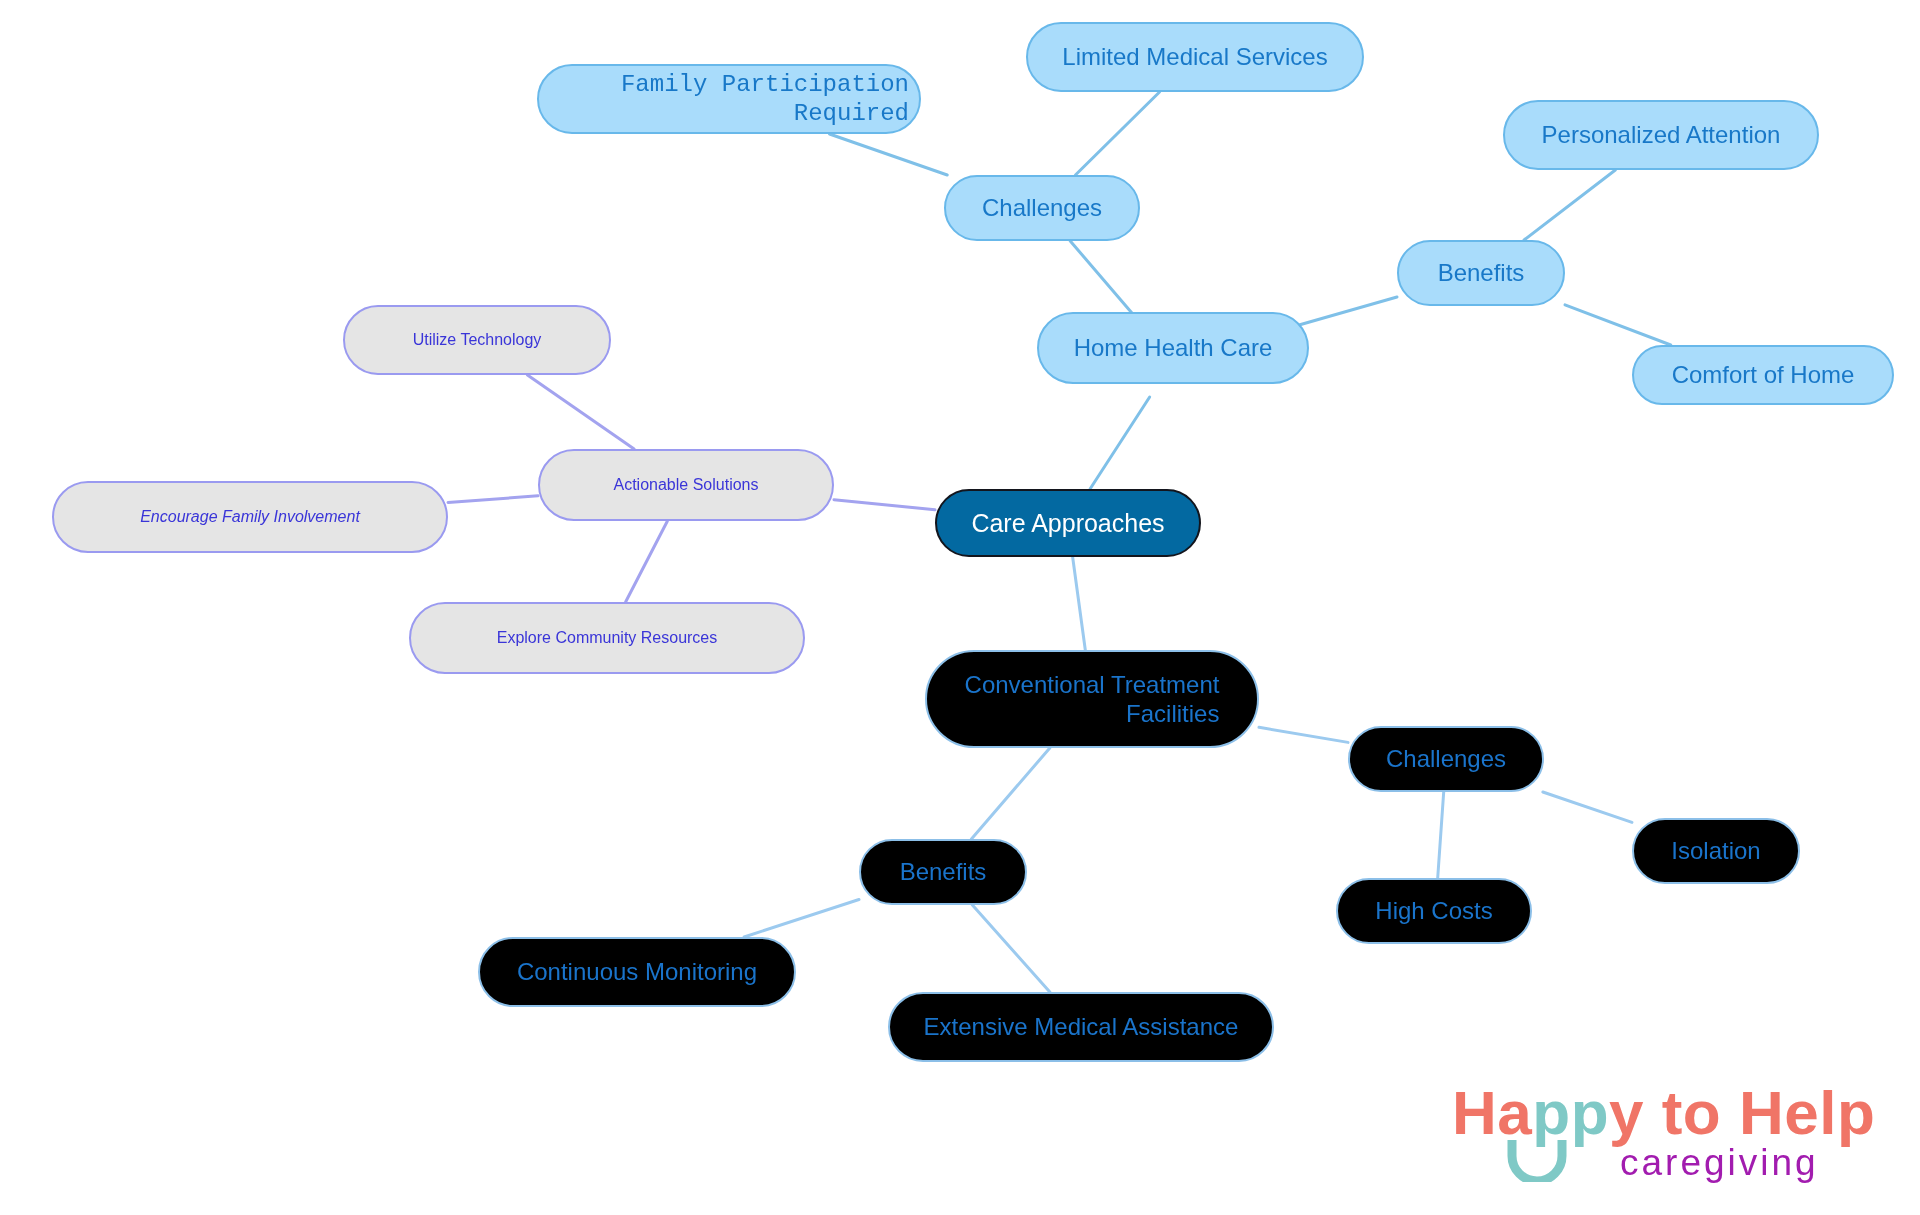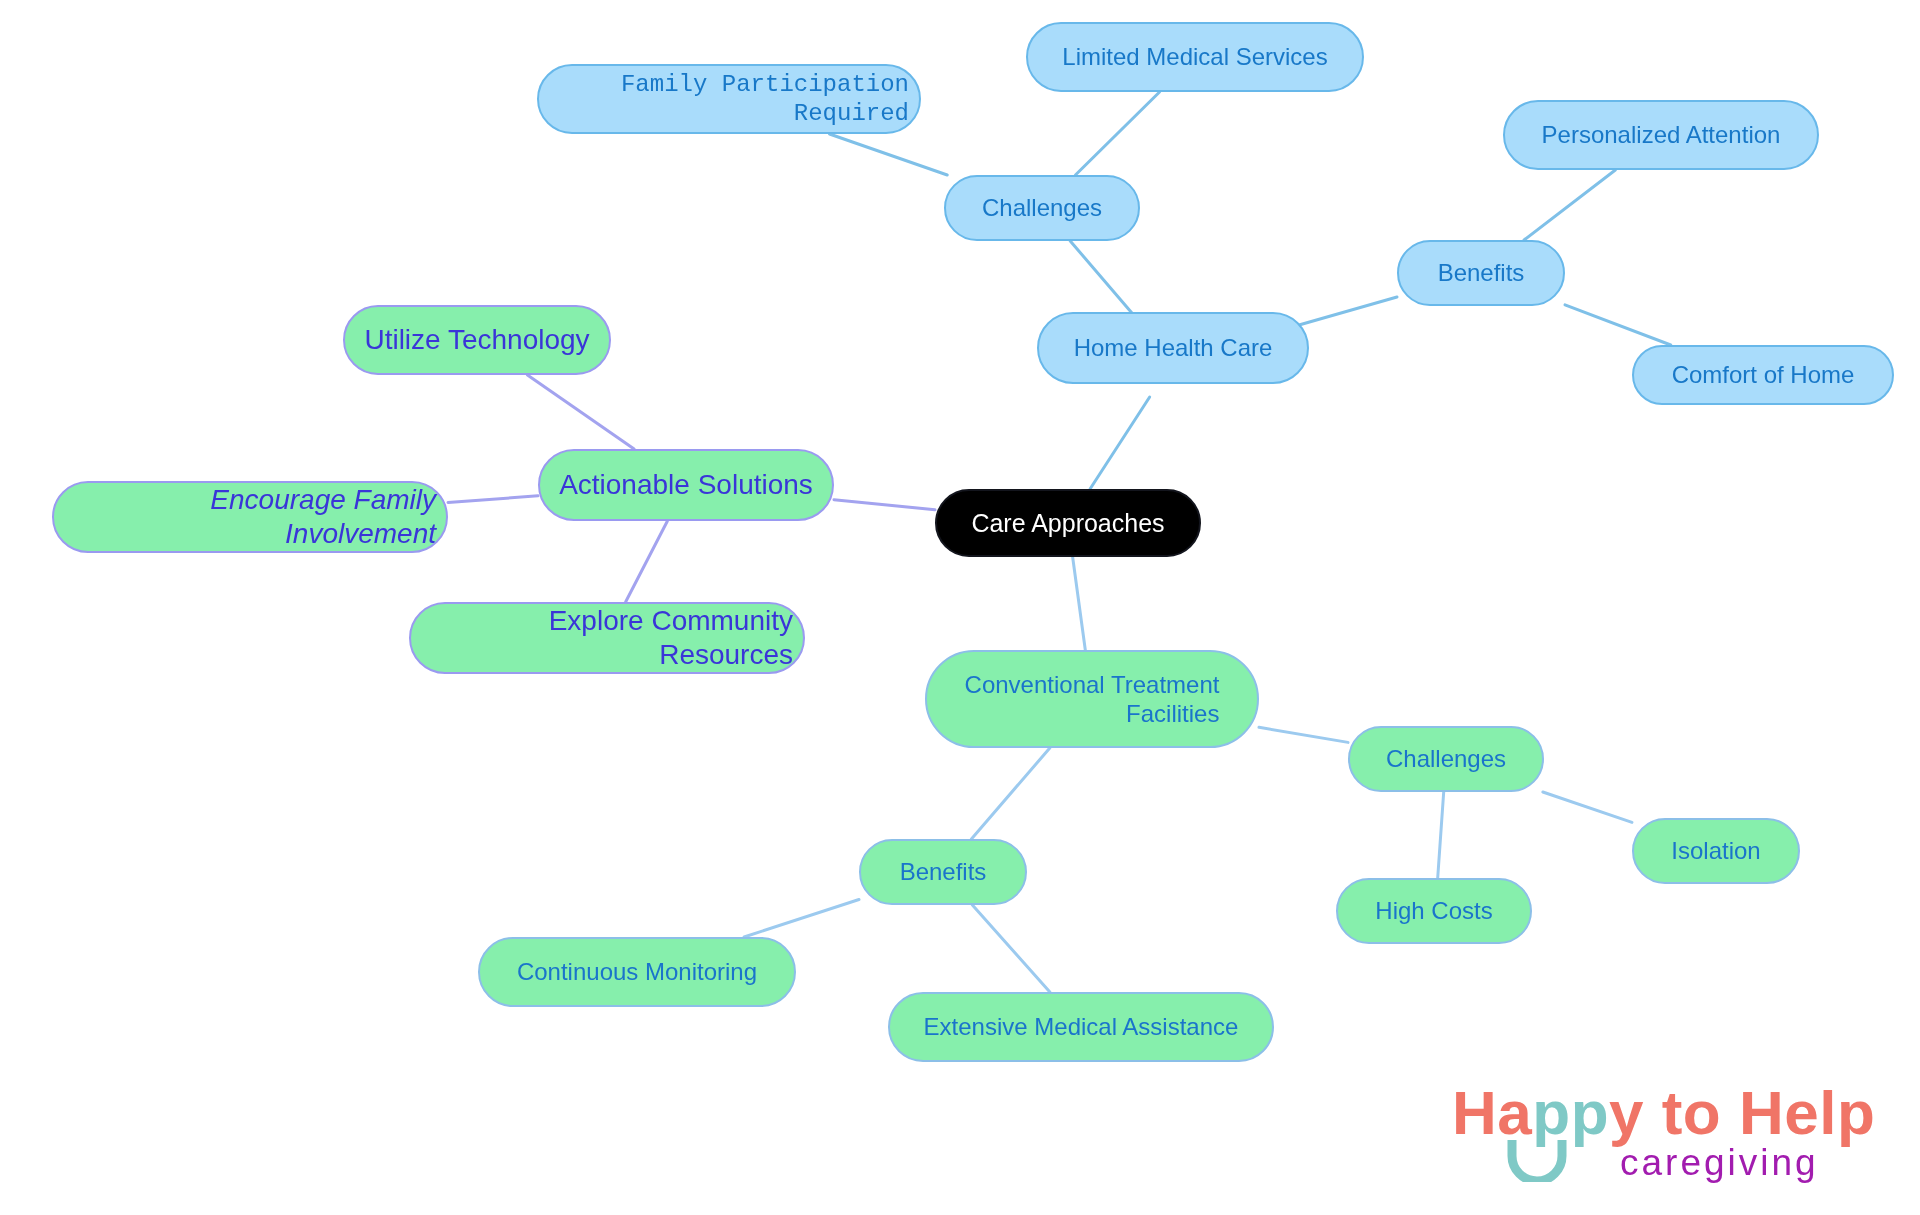--- a/index.html
+++ b/index.html
@@ -30,43 +30,43 @@
     justify-content: center;
     text-align: right;
     border-radius: 999px;
     border-style: solid;
     border-width: 2px;
     line-height: 1.22;
     white-space: pre-line;
     padding: 16px 10px;
   }
   .node.root {
-    background: #000000;
+    background: #0369a1;
     border-color: #13151d;
     color: #ffffff;
     font-size: 25px;
     border-radius: 34px;
   }
   .node.blue-mid {
     background: #a9dcfb;
     border-color: #68b8ea;
     color: #1878c8;
     font-size: 24px;
   }
   .node.blue-light {
-    background: #86efac;
+    background: #000000;
     border-color: #8cbfe8;
     color: #1a74cb;
     font-size: 24px;
   }
   .node.purple {
-    background: #86efac;
+    background: #e5e5e5;
     border-color: #9a9af0;
     color: #3a35d8;
-    font-size: 28px;
+    font-size: 16px;
   }
 
   
   #logo {
     position: absolute;
     left: 1452px;
     top: 1082px;
     width: 420px;
     height: 120px;
   }

